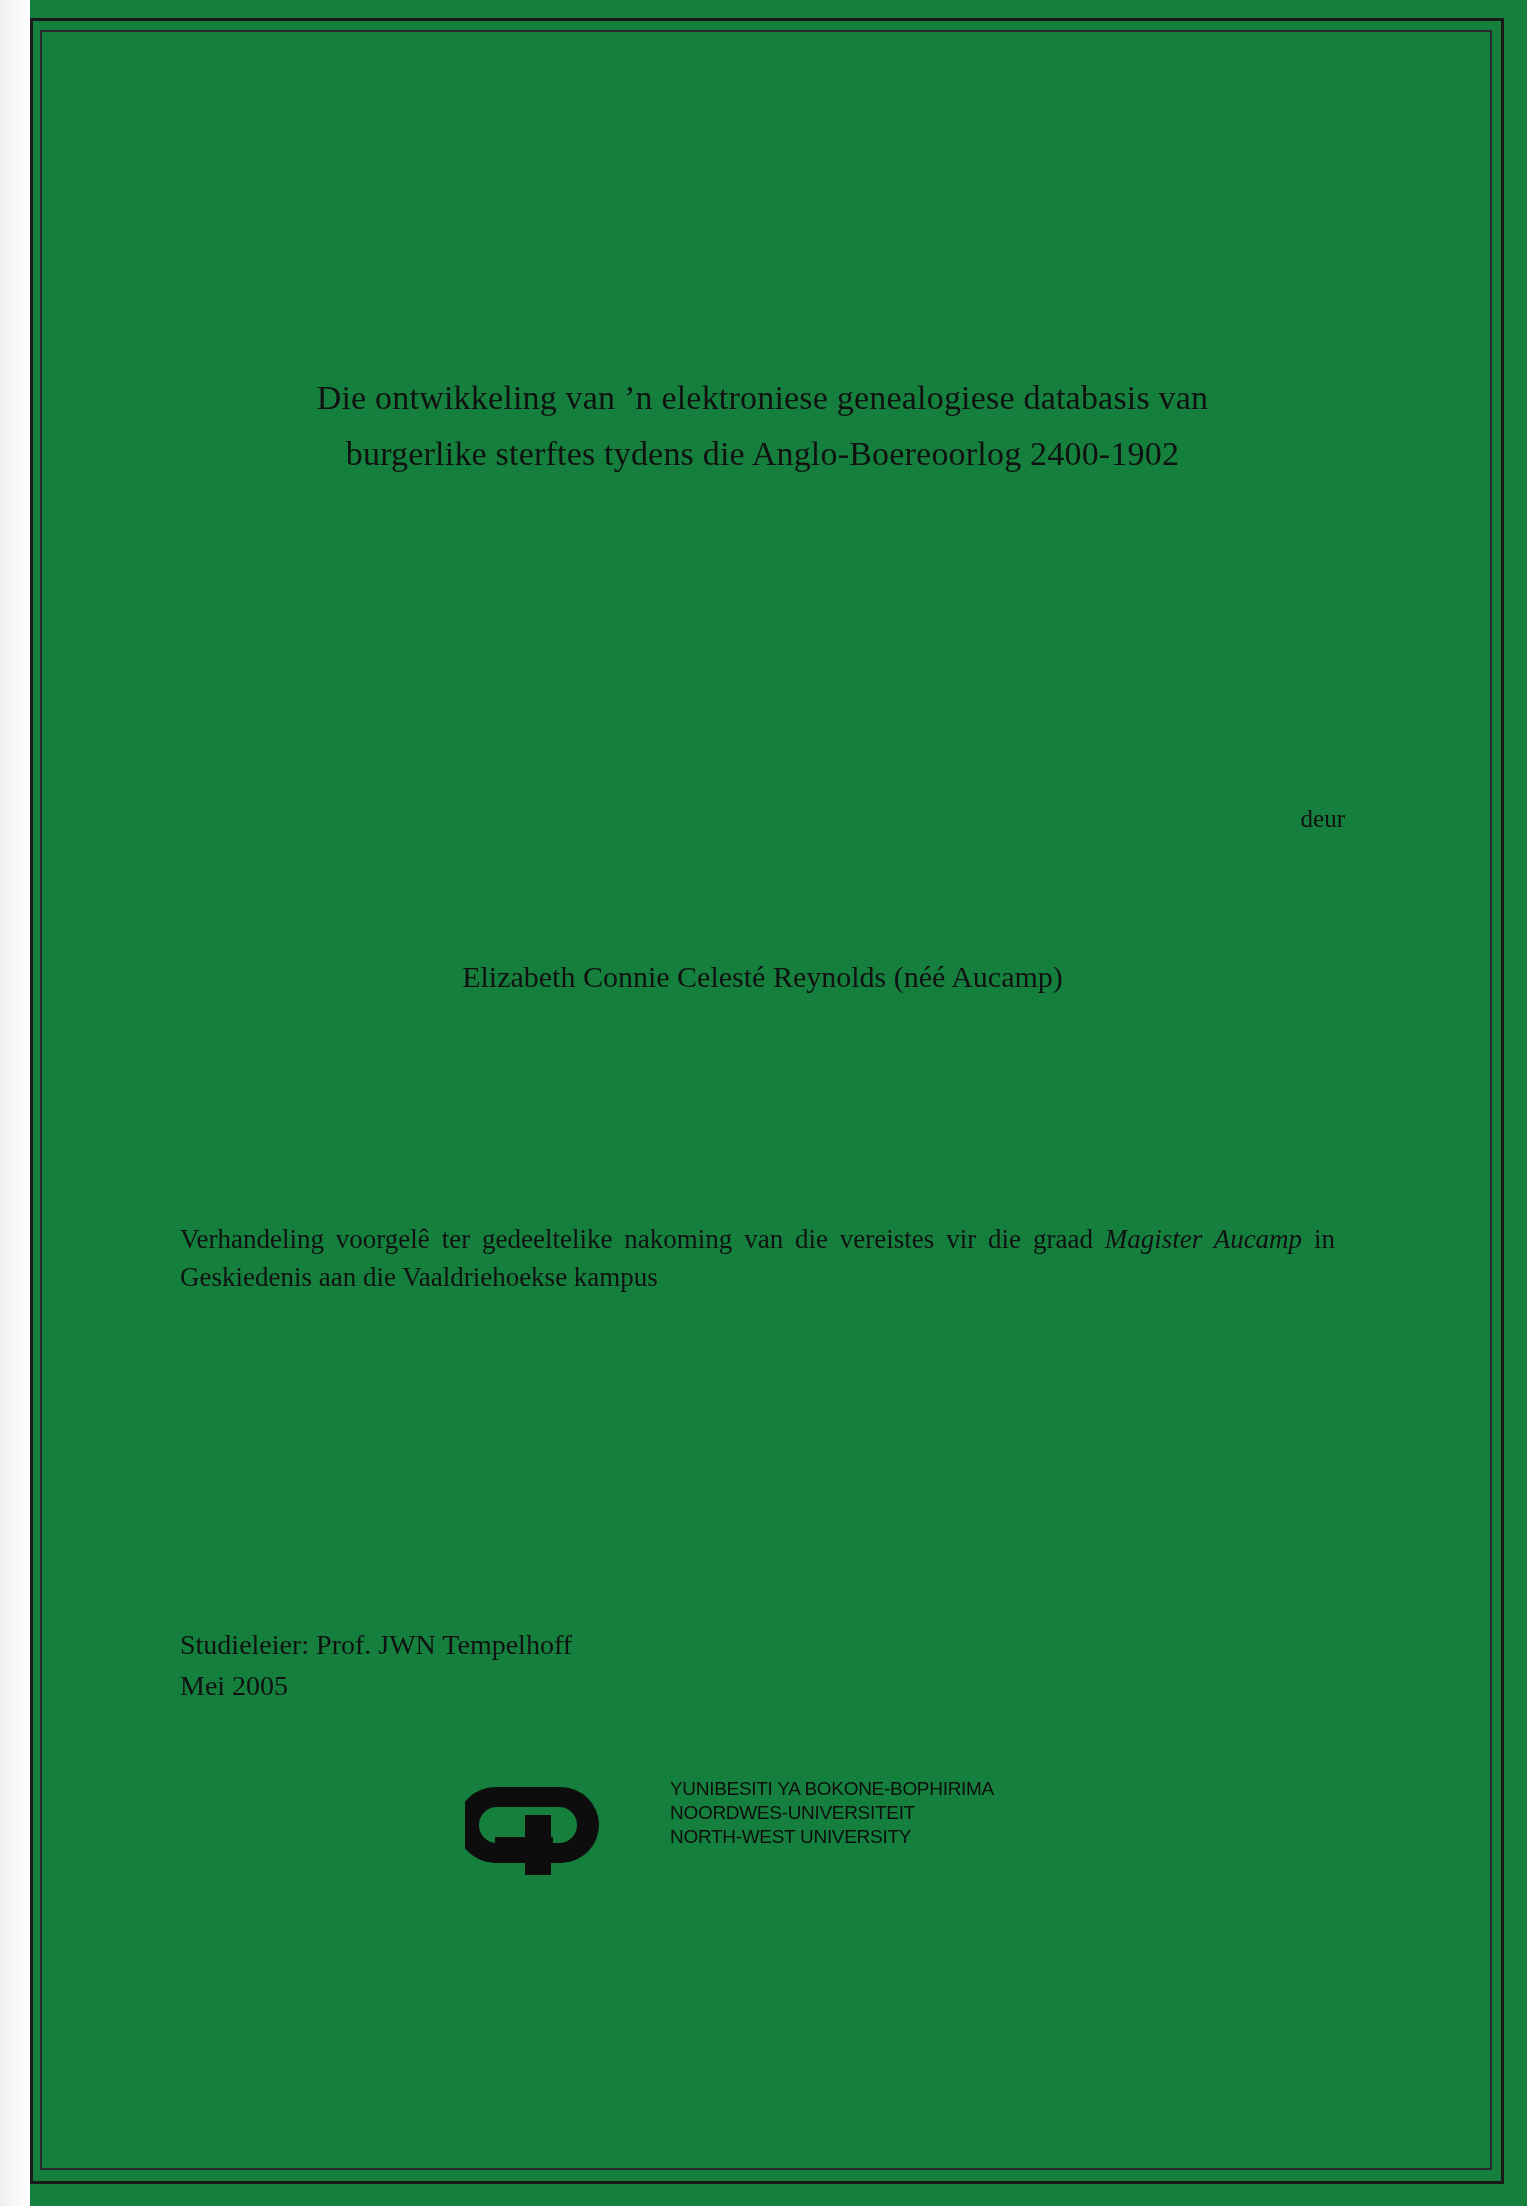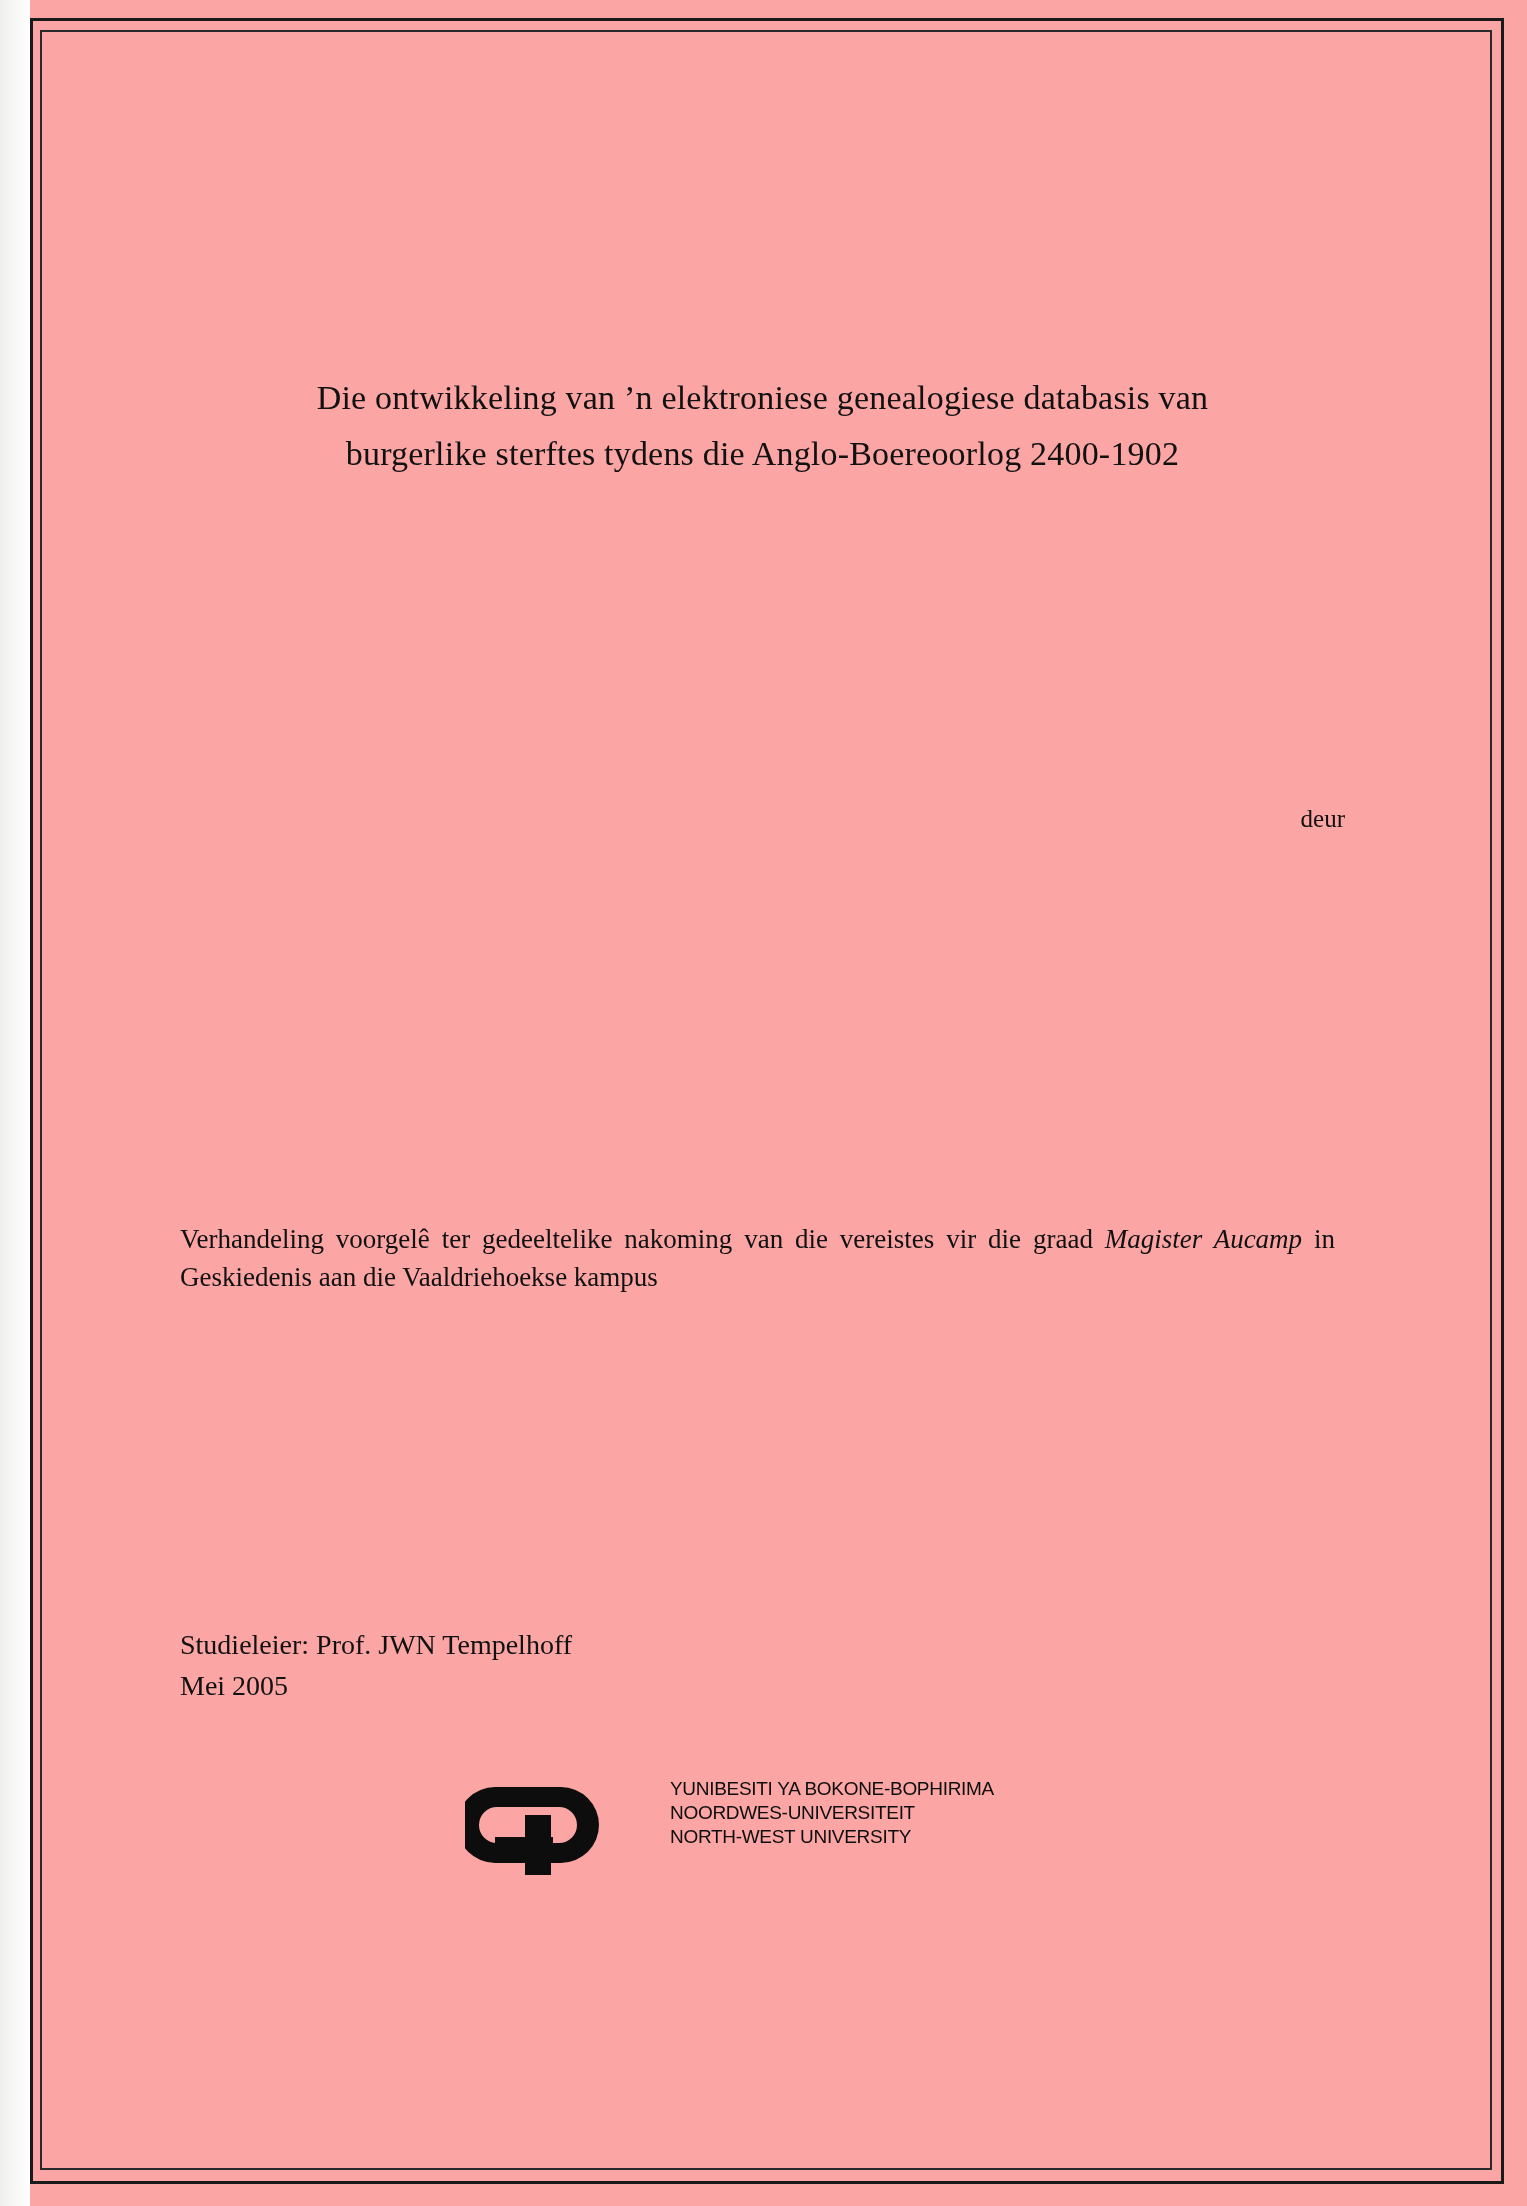--- a/index.html
+++ b/index.html
@@ -4,21 +4,21 @@
 <style>
   html, body {
     margin: 0;
     padding: 0;
     background: #ffffff;
   }
   .page {
     position: relative;
     width: 1527px;
     height: 2206px;
-    background: #fca5a5;
+    background: #15803d;
     font-family: "Liberation Serif", serif;
     color: #111111;
     overflow: hidden;
   }
   
   .page-border-outer {
     position: absolute;
     left: 30px;
     top: 18px;
     width: 1468px;
@@ -140,20 +140,21 @@
 
   <div class="content">
 
     <div class="title-block">
       <span class="title-line">Die ontwikkeling van ’n elektroniese genealogiese databasis van</span>
       <span class="title-line">burgerlike sterftes tydens die Anglo-Boereoorlog 2400-1902</span>
     </div>
 
     <div class="deur">deur</div>
 
+    <div class="author">Elizabeth Connie Celesté Reynolds (néé Aucamp)</div>
 
     <div class="statement">
       <div class="just"><span>Verhandeling voorgelê ter gedeeltelike nakoming van die vereistes vir die graad </span><span class="it">Magister Aucamp</span><span> in Geskiedenis aan die Vaaldriehoekse kampus</span></div>
     </div>
 
     <div class="supervisor">
       <div>Studieleier: Prof. JWN Tempelhoff</div>
       <div>Mei 2005</div>
     </div>
 

